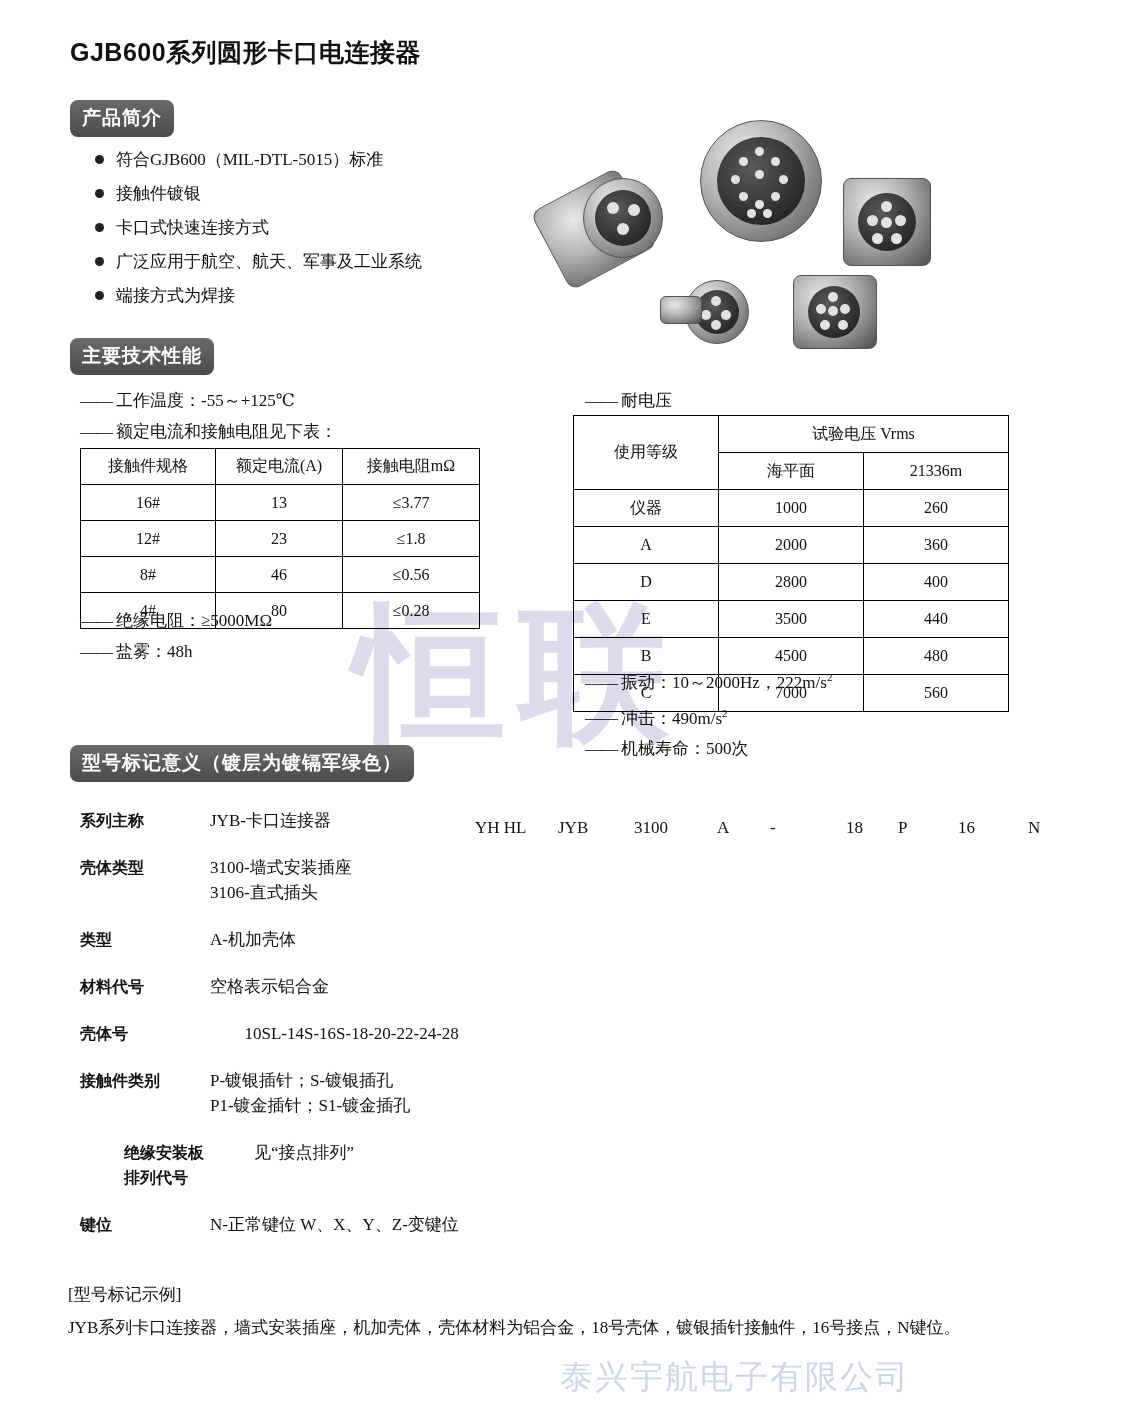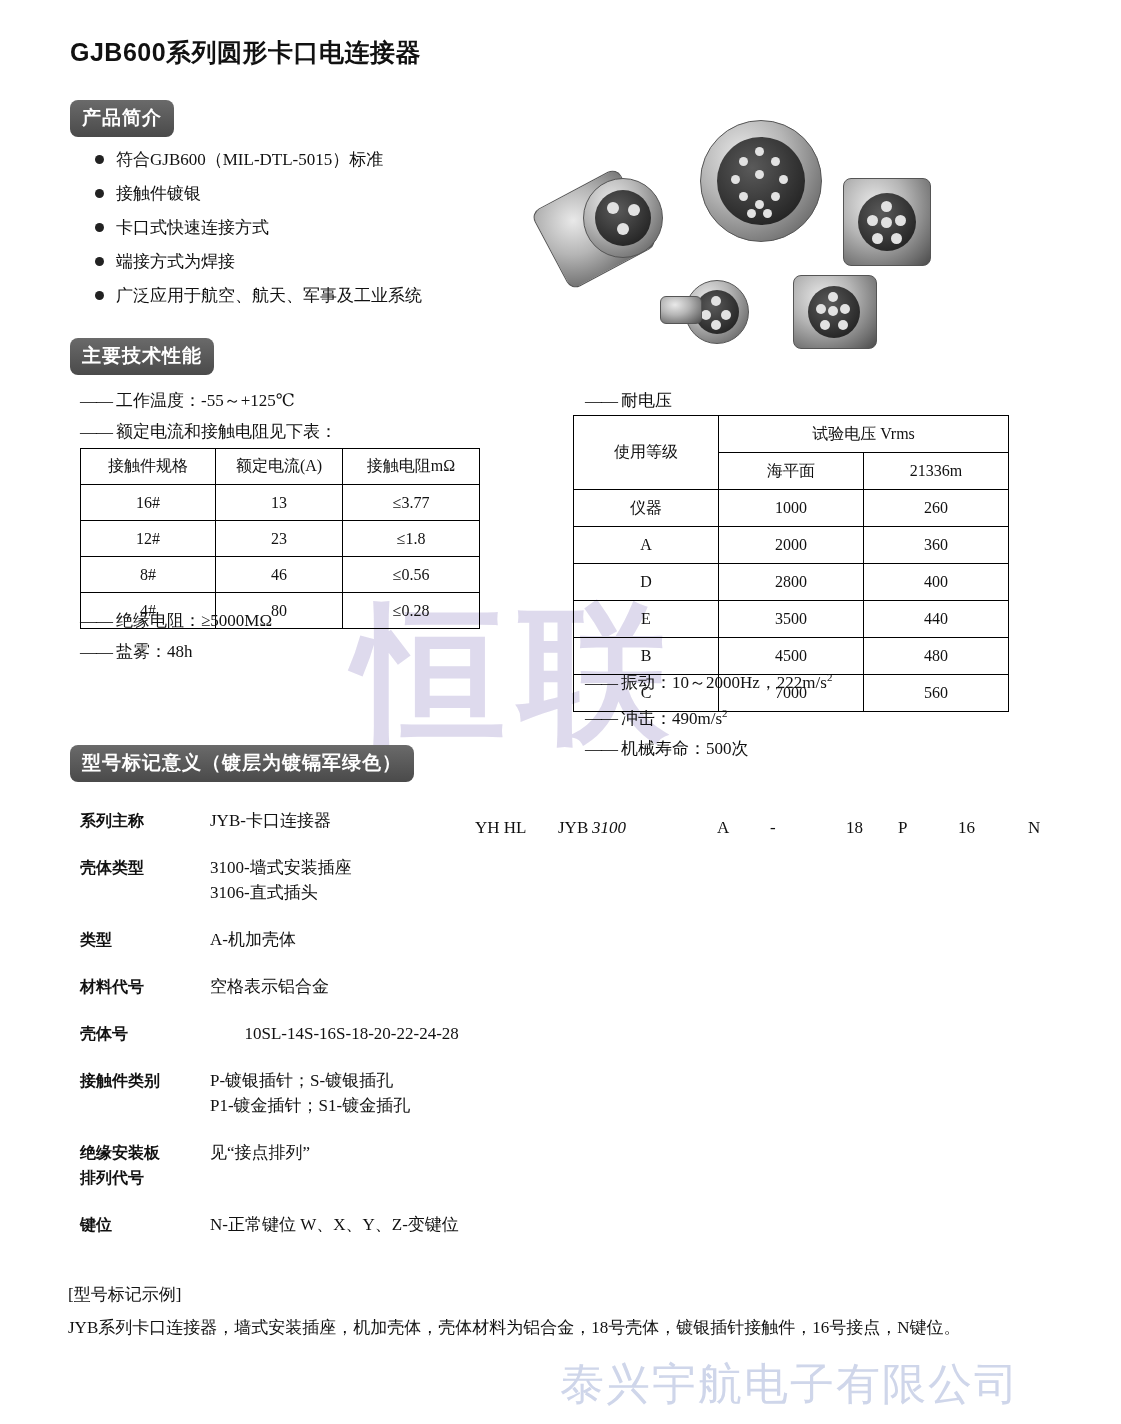--- a/index.html
+++ b/index.html
@@ -33,21 +33,21 @@
     color: #d9d4ea;
     letter-spacing: 14px;
     opacity: 0.85;
     white-space: nowrap;
     pointer-events: none;
   }
   .wm-bottom {
     position: absolute;
     left: 560px;
     top: 1355px;
-    font-size: 44px;
+    font-size: 33px;
     font-family: "Liberation Serif", serif;
     color: #cfd6ea;
     letter-spacing: 2px;
     white-space: nowrap;
     pointer-events: none;
   }
   .wm-faint {
     position: absolute;
     font-size: 44px;
     color: #f0f0f4;
@@ -262,22 +262,22 @@
 
   <div class="doc-title">GJB600系列圆形卡口电连接器</div>
 
   <div class="sec-head grad" style="left:70px; top:100px;">产品简介</div>
 
   <div class="bullets">
     <ul>
       <li><span class="bullet-dot"></span><span>符合GJB600（MIL-DTL-5015）标准</span></li>
       <li><span class="bullet-dot"></span><span>接触件镀银</span></li>
       <li><span class="bullet-dot"></span><span>卡口式快速连接方式</span></li>
+      <li><span class="bullet-dot"></span><span>广泛应用于航空、航天、军事及工业系统</span></li>
       <li><span class="bullet-dot"></span><span>端接方式为焊接</span></li>
-      <li><span class="bullet-dot"></span><span>广泛应用于航空、航天、军事及工业系统</span></li>
     </ul>
   </div>
 
   <div class="photo">
 
     <div class="conn conn-round" style="left:175px; top:20px; width:120px; height:120px;">
       <div class="face" style="left:16px; top:16px; width:88px; height:88px;">
         <div class="pin" style="left:38px; top:10px; width:9px; height:9px;"></div>
         <div class="pin" style="left:22px; top:20px; width:9px; height:9px;"></div>
         <div class="pin" style="left:54px; top:20px; width:9px; height:9px;"></div>
@@ -451,35 +451,35 @@
     </div>
     <div class="code-row" style="margin-top:15px;justify-content:space-between;">
       <div class="code-label">壳体号</div>
       <div class="code-desc">10SL-14S-16S-18-20-22-24-28</div>
     </div>
     <div class="code-row" style="margin-top:18px;">
       <div class="code-label">接触件类别</div>
       <div class="code-desc">P-镀银插针；S-镀银插孔
 P1-镀金插针；S1-镀金插孔</div>
     </div>
-    <div class="code-row" style="margin-top:14px;">
+    <div class="code-row" style="margin-top:14px;margin-left:44px;">
       <div class="code-label">绝缘安装板
 排列代号</div>
       <div class="code-desc">见“接点排列”</div>
     </div>
     <div class="code-row" style="margin-top:16px;">
       <div class="code-label">键位</div>
       <div class="code-desc">N-正常键位    W、X、Y、Z-变键位</div>
     </div>
   </div>
 
   <div class="code-string" style="left:0;">
     <span class="cs" style="left:475px;">YH HL</span>
     <span class="cs" style="left:558px;">JYB</span>
-    <span class="cs" style="left:592px;font-style:italic;">3100</span>
+    <span class="cs" style="left:634px;">3100</span>
     <span class="cs" style="left:717px;">A</span>
     <span class="cs" style="left:770px;">-</span>
     <span class="cs" style="left:838px;margin-left:8px;">18</span>
     <span class="cs" style="left:898px;">P</span>
     <span class="cs" style="left:958px;">16</span>
     <span class="cs" style="left:1028px;">N</span>
   </div>
 
   <div class="example-title">[型号标记示例]</div>
   <div class="example-body">JYB系列卡口连接器，墙式安装插座，机加壳体，壳体材料为铝合金，18号壳体，镀银插针接触件，16号接点，N键位。</div>

